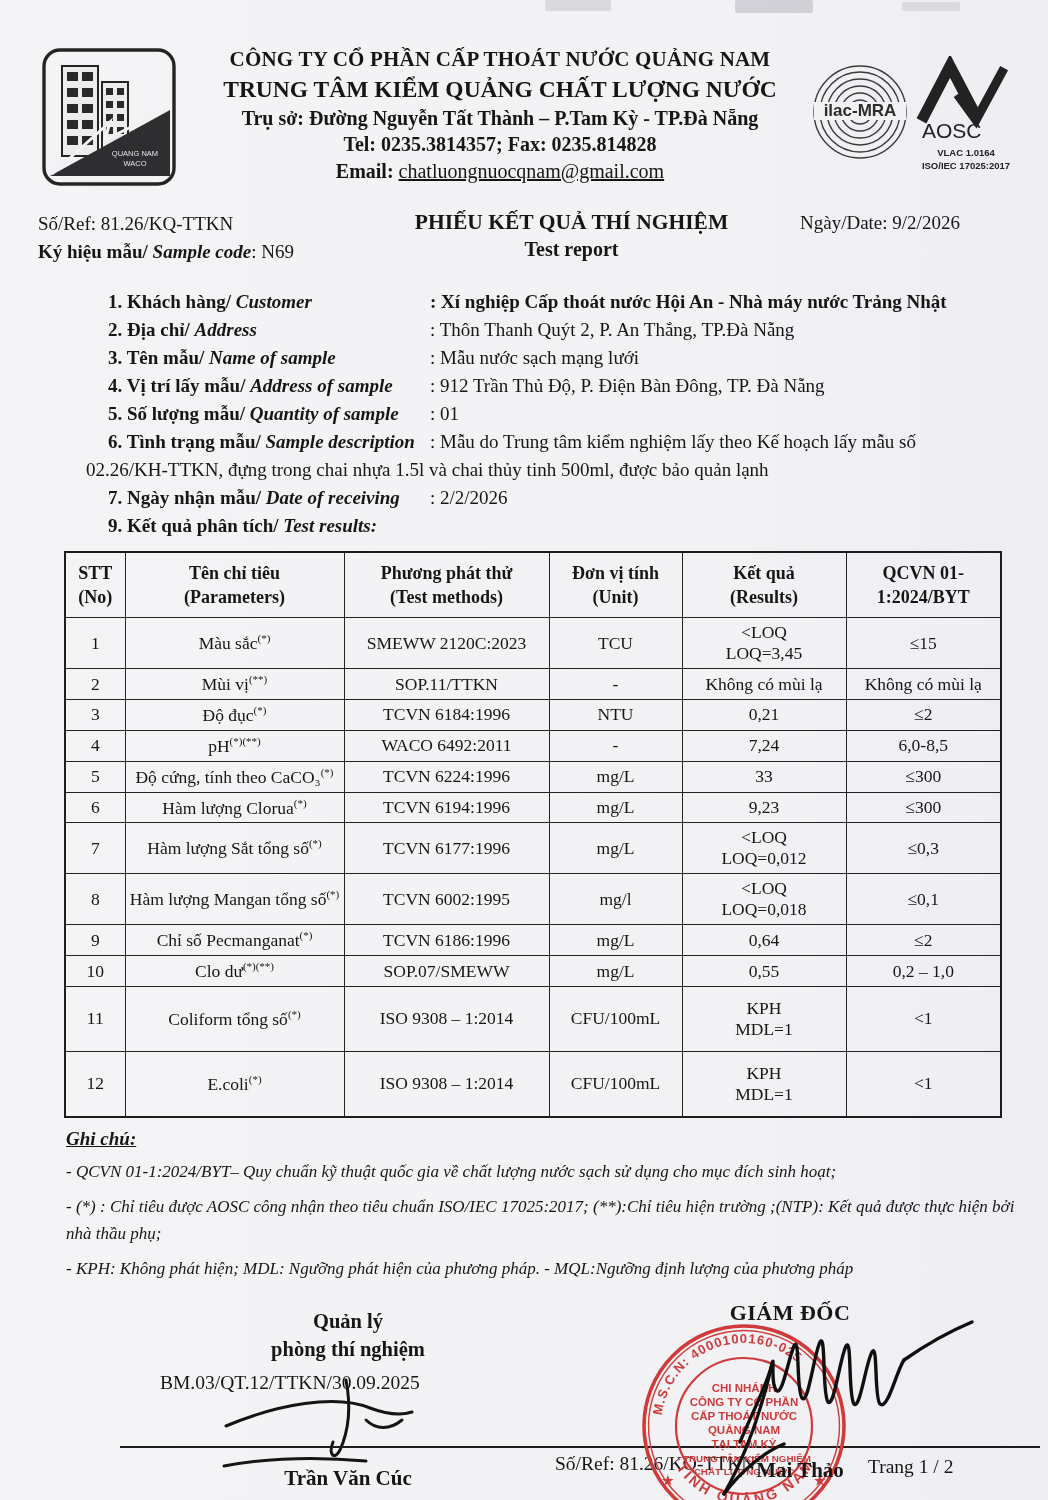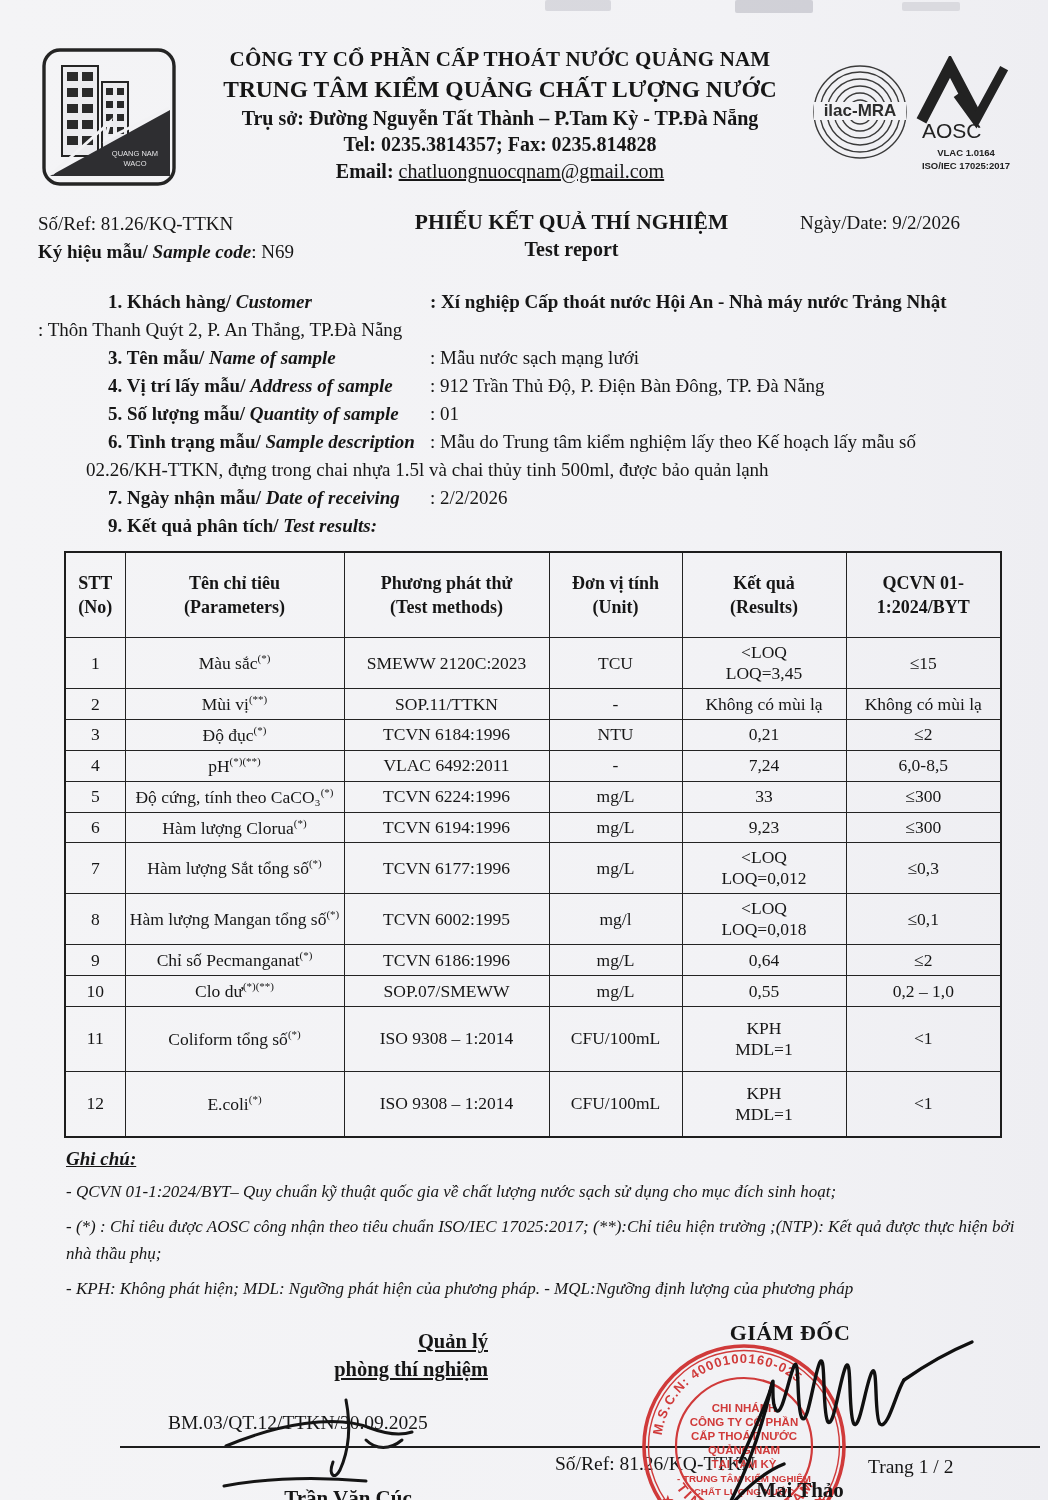--- a/index.html
+++ b/index.html
@@ -54,50 +54,50 @@
     width:936px;
     table-layout:fixed;
     font-size:17.5px;
   }
   table.results th,table.results td{
     border:1.6px solid #232323;
     text-align:center;
     vertical-align:middle;
     padding:4px 3px;
   }
-  table.results th{font-size:18px;font-weight:bold;padding:18px 3px;line-height:1.35;}
+  table.results th{font-size:18px;font-weight:bold;padding:8px 3px;line-height:1.35;}
   table.results{border:2.4px solid #1d1d1d;}
   col.c0{width:60px;}col.c1{width:219px;}col.c2{width:205px;}
   col.c3{width:133px;}col.c4{width:164px;}col.c5{width:155px;}
   td.param sup{font-size:11px;}
   td .r2:empty{display:none;}
   tr.tall td{padding-top:11px;padding-bottom:11px;}
 
   
   .notes{margin-top:10px;margin-left:28px;width:958px;}
   .notes-h{font-size:19px;font-weight:bold;font-style:italic;text-decoration:underline;}
   .note{font-style:italic;font-size:17px;line-height:1.55;margin-top:9px;}
 
   
   .sig{position:relative;height:262px;margin-top:16px;}
-  .sig-ltitle{position:absolute;left:170px;top:10px;width:280px;text-align:right;
-    font-weight:bold;font-size:20.5px;line-height:1.35;text-decoration:underline;}
+  .sig-ltitle{position:absolute;left:170px;top:10px;width:280px;text-align:center;
+    font-weight:bold;font-size:20.5px;line-height:1.35;}
   .sig-lsvg{position:absolute;left:180px;top:66px;}
   .sig-lname{position:absolute;left:170px;top:168px;width:280px;text-align:center;
     font-weight:bold;font-size:21px;}
   .sig-rtitle{position:absolute;left:622px;top:2px;width:260px;text-align:center;
     font-weight:bold;font-size:22px;letter-spacing:.5px;z-index:4;}
   .stamp{position:absolute;left:600px;top:22px;z-index:1;}
   .sig-rsvg{position:absolute;left:642px;top:14px;z-index:3;}
   .sig-rname{position:absolute;left:662px;top:160px;width:200px;text-align:center;
     font-weight:bold;font-size:21px;z-index:4;}
 
   
   .f-line{position:absolute;left:120px;right:8px;top:1446px;height:2.4px;background:#1d1d1d;}
-  .f-left{position:absolute;left:160px;top:1412px;font-size:19.5px;margin-left:8px;}
+  .f-left{position:absolute;left:160px;top:1372px;font-size:19.5px;}
   .f-mid{position:absolute;left:555px;top:1453px;font-size:19.5px;}
   .f-right{position:absolute;left:868px;top:1456px;font-size:19.5px;}
 </style>
 </head>
 <body>
 
 <div class="page">
 
   <div class="smudge" style="left:545px;top:0;width:66px;height:11px;opacity:.35;"></div>
   <div class="smudge" style="left:735px;top:0;width:78px;height:13px;opacity:.45;"></div>
@@ -184,20 +184,21 @@
       <div>Ngày/Date: 9/2/2026</div>
     </div>
   </div>
 
   <div class="info">
     <div class="irow">
       <div class="ilabel"><span>1.</span> <span>Khách hàng/ </span><span class="en">Customer</span></div>
       <div class="ival bold">: Xí nghiệp Cấp thoát nước Hội An - Nhà máy nước Trảng Nhật</div>
     </div>
     <div class="irow">
+      <div class="ilabel"><span>2.</span> <span>Địa chỉ/ </span><span class="en">Address</span></div>
       <div class="ival">: Thôn Thanh Quýt 2, P. An Thắng, TP.Đà Nẵng</div>
     </div>
     <div class="irow">
       <div class="ilabel"><span>3.</span> <span>Tên mẫu/ </span><span class="en">Name of sample</span></div>
       <div class="ival">: Mẫu nước sạch mạng lưới</div>
     </div>
     <div class="irow">
       <div class="ilabel"><span>4.</span> <span>Vị trí lấy mẫu/ </span><span class="en">Address of sample</span></div>
       <div class="ival">: 912 Trần Thủ Độ, P. Điện Bàn Đông, TP. Đà Nẵng</div>
     </div>
@@ -284,21 +285,21 @@
         <td>TCVN 6184:1996</td>
         <td>NTU</td>
         <td>
             <div>0,21</div>
           </td>
         <td>≤2</td>
       </tr>
       <tr>
         <td>4</td>
         <td class="param"><span>pH</span><sup>(*)(**)</sup></td>
-        <td>VLAC 6492:2011</td>
+        <td>WACO 6492:2011</td>
         <td>-</td>
         <td>
             <div>7,24</div>
           </td>
         <td>6,0-8,5</td>
       </tr>
       <tr>
         <td>5</td>
         <td class="param"><span>Độ cứng, tính theo CaCO₃</span><sup>(*)</sup></td>
         <td>TCVN 6224:1996</td>

